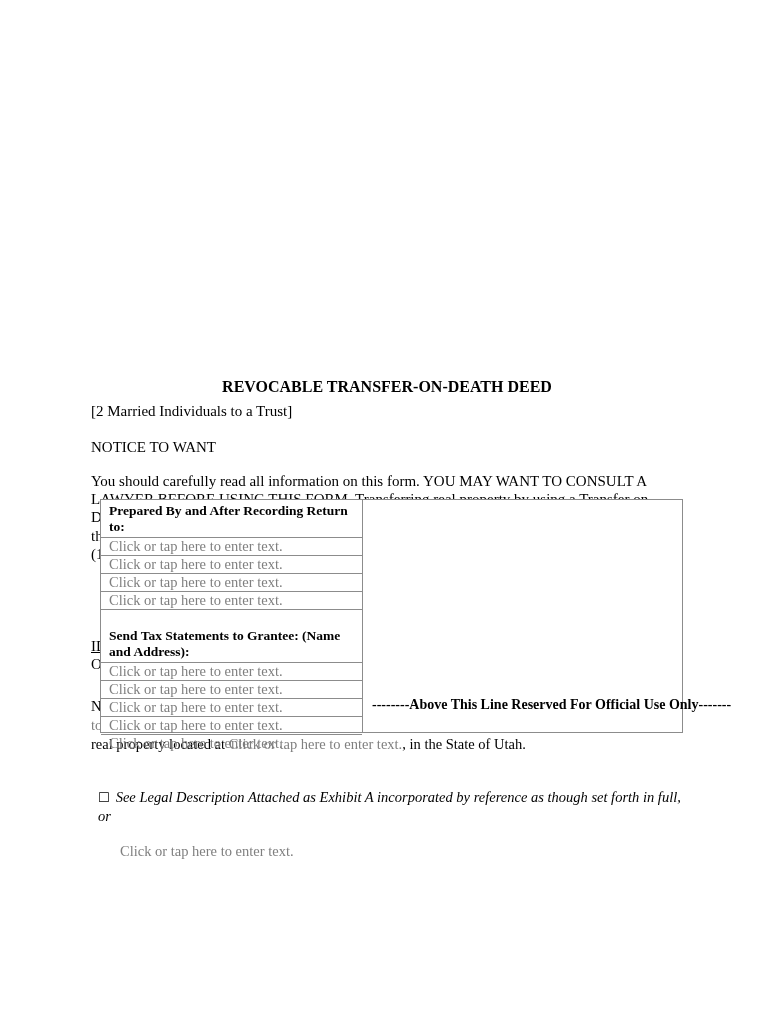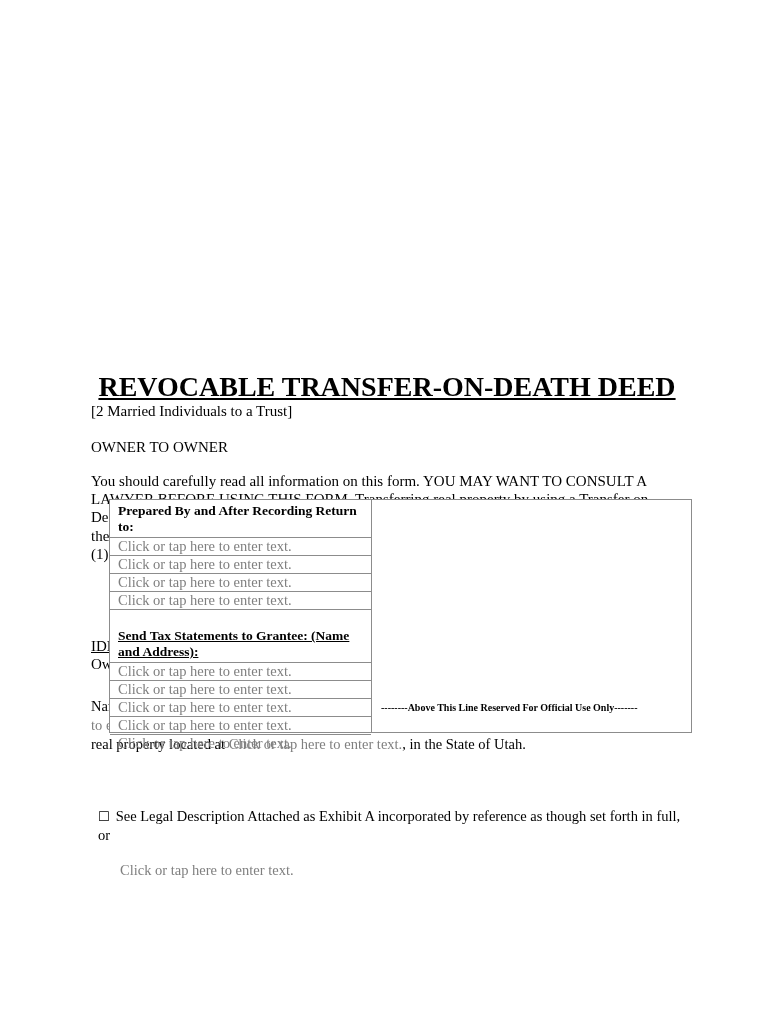--- a/index.html
+++ b/index.html
@@ -4,64 +4,64 @@
 <style>
   html,body{margin:0;padding:0;background:#ffffff;}
   body{
     width:770px;height:1024px;overflow:hidden;position:relative;
     font-family:"Liberation Serif", serif;color:#000;
   }
   .page{position:relative;width:770px;height:1024px;background:#fff;}
 
   
   .recording-table{
-    position:absolute;left:109px;top:125px;width:583px;height:234px;
+    position:absolute;left:100px;top:125px;width:583px;height:234px;
     border:1px solid #8c8c8c;display:flex;box-sizing:border-box;background:#fff;
   }
   .left-col{width:262px;border-right:1px solid #8c8c8c;box-sizing:border-box;}
   .right-col{flex:1;position:relative;}
   .cell-header{
     font-weight:bold;font-size:13.5px;line-height:16px;padding:3px 8px 2px 8px;
     border-bottom:1px solid #8c8c8c;
   }
-  .cell-header.tax{padding-top:4px;border-bottom:1px solid #8c8c8c;text-decoration:underline;}
+  .cell-header.tax{padding-top:4px;border-bottom:1px solid #8c8c8c;}
   .field-row{
     font-size:14.5px;line-height:17px;height:18px;color:#7f7f7f;
     border-bottom:1px solid #8c8c8c;white-space:nowrap;overflow:hidden;
     padding:0 8px;box-sizing:border-box;cursor:text;
   }
   .field-row.last{border-bottom:none;}
   .row-spacer{height:14px;}
   .official-use{
     position:absolute;left:9px;bottom:19px;
-    font-size:10px;font-weight:bold;white-space:nowrap;
+    font-size:14px;font-weight:bold;white-space:nowrap;
   }
 
   
   .content{margin:0 87px 0 91px;}
   .doc-title{
     margin:374px 0 0 0;padding:0;text-align:center;
-    font-size:28px;line-height:25px;font-weight:bold;text-decoration:underline;
+    font-size:16px;line-height:25px;font-weight:bold;
   }
   .doc-subtitle{text-align:left;font-size:15px;line-height:18px;margin-top:3px;}
   .notice-heading{font-size:15px;line-height:18px;margin-top:18px;}
   .notice-body{
     font-size:15px;line-height:18.2px;margin:16px 0 0 0;text-align:left;
   }
   .center-note{margin-top:20px;text-align:center;font-style:italic;font-size:15px;line-height:18px;}
   .id-heading{margin-top:18px;font-size:15px;line-height:18px;text-decoration:underline;}
   .id-subheading{font-size:15px;line-height:18px;}
   .owner-par{margin:24px 0 0 0;font-size:14.5px;line-height:19px;}
   .ph{color:#7f7f7f;cursor:text;}
   .cb{
     font-family:"DejaVu Sans", sans-serif;font-size:13px;line-height:14px;
     cursor:pointer;
   }
   .option{margin:0 0 0 7px;font-size:14.5px;line-height:19px;}
-  .option.first{margin-top:53px;}
+  .option.first{margin-top:34px;font-style:italic;}
   .option.second{margin-top:9px;}
   .option .cb{margin-right:6px;}
   .legal-ph{margin:16px 0 0 29px;font-size:14.5px;line-height:18px;}
 </style>
 </head>
 <body>
 
 <div class="page">
 
   <div class="recording-table">
@@ -81,21 +81,21 @@
     </div>
     <div class="right-col">
       <div class="official-use">--------Above This Line Reserved For Official Use Only-------</div>
     </div>
   </div>
 
   <div class="content">
     <div class="doc-title">REVOCABLE TRANSFER-ON-DEATH DEED</div>
     <div class="doc-subtitle">[2 Married Individuals to a Trust]</div>
 
-    <div class="notice-heading">OWNER TO OWNER</div>
+    <div class="notice-heading">NOTICE TO WANT</div>
     <p class="notice-body">You should carefully read all information on this form. YOU MAY WANT TO CONSULT A LAWYER BEFORE USING THIS FORM. Transferring real property by using a Transfer on Death Deed may have important legal consequences in addition to designating who will receive the real property on the transferor's death. These consequences may include, but are not limited to: (1) affecting the beneficiary's eligibility for public assistance; and (2) affecting creditors' rights.</p>
 
     <div class="center-note">
       <div>This form must be recorded with the register of deeds before your death,</div>
       <div>or it will not be effective.</div>
     </div>
 
     <div class="id-heading">IDENTIFYING INFORMATION:</div>
     <div class="id-subheading">Owner Making This Deed</div>
 

